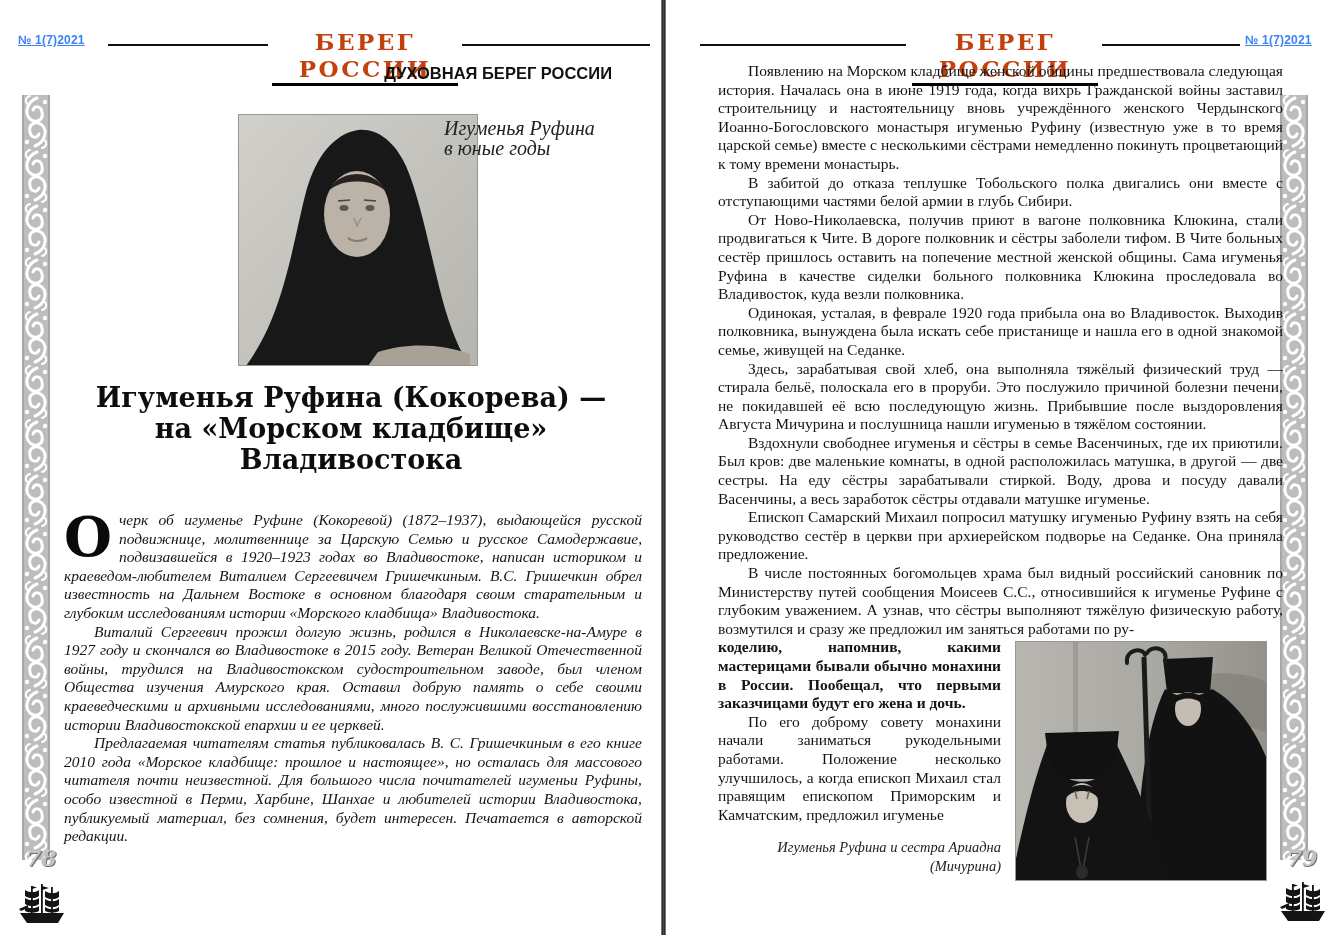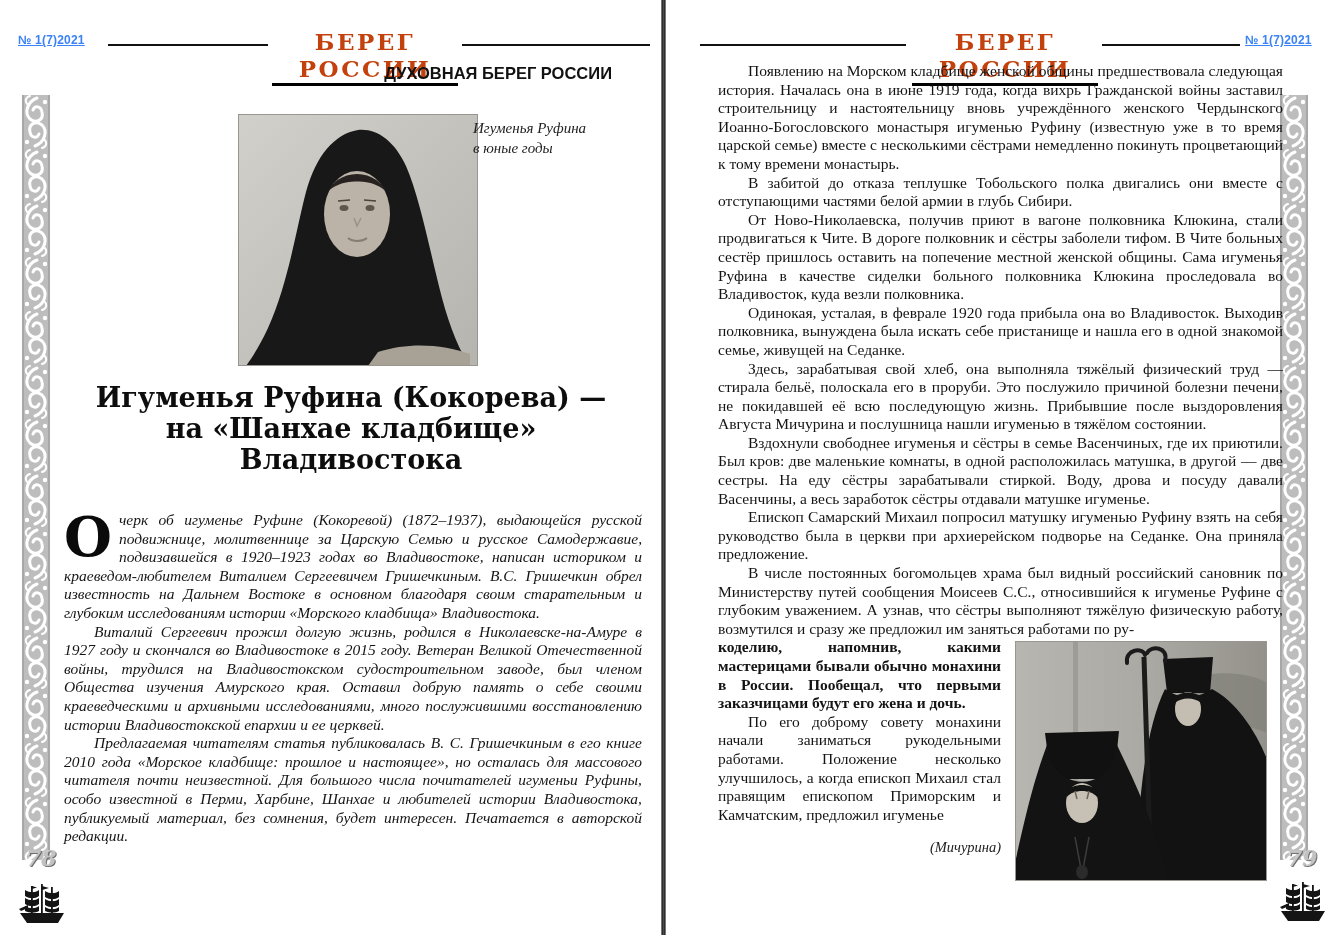--- a/index.html
+++ b/index.html
@@ -23,22 +23,22 @@
     font-size:23px;letter-spacing:2.5px;color:#c2410c;border-bottom:3.5px solid #000;
     padding-bottom:1px;text-align:center;}
 
   
   .ornament{position:absolute;top:95px;width:28px;height:765px;}
 
   
   .section-heading{position:absolute;left:240px;top:64px;width:372px;text-align:right;
     font-family:"Liberation Sans",sans-serif;font-weight:bold;font-size:16.5px;color:#111;}
   .photo1{position:absolute;left:238px;top:114px;width:240px;height:252px;}
-  .photo-caption-left{position:absolute;left:473px;top:118px;width:160px;
-    font-style:italic;font-size:15px;line-height:20px;color:#222;}
+  .photo-caption-left{position:absolute;left:444px;top:118px;width:160px;
+    font-style:italic;font-size:20px;line-height:20px;color:#222;}
   .article-title{position:absolute;left:56px;top:382px;width:590px;text-align:center;
     font-family:"DejaVu Serif",serif;font-weight:bold;font-size:27px;line-height:31px;color:#0d0d0d;}
   .intro{position:absolute;left:64px;top:511px;width:578px;
     font-style:italic;font-size:15.5px;line-height:18.6px;text-align:justify;color:#151515;}
   .intro p{margin:0;}
   .intro p.indent{text-indent:30px;}
   .dropcap{float:left;font-family:"DejaVu Serif",serif;font-weight:bold;font-style:normal;
     font-size:55px;line-height:46px;padding:3px 7px 0 0;color:#0a0a0a;}
 
   
@@ -133,21 +133,21 @@
     </svg>
   </div>
 
   <div class="photo-caption-left">
     <div>Игуменья Руфина</div>
     <div>в юные годы</div>
   </div>
 
   <div class="article-title">
     <div>Игуменья Руфина (Кокорева) —</div>
-    <div>на «Шанхае кладбище»</div>
+    <div>на «Морском кладбище»</div>
     <div>Владивостока</div>
   </div>
 
   <div class="intro">
     <p><span class="dropcap">О</span><span>черк об игуменье Руфине (Кокоревой) (1872–1937), выдающейся русской подвижнице, молитвеннице за Царскую Семью и русское Самодержавие, подвизавшейся в 1920–1923 годах во Владивостоке, написан историком и краеведом-любителем Виталием Сергеевичем Гришечкиным. В.С. Гришечкин обрел известность на Дальнем Востоке в основном благодаря своим старательным и глубоким исследованиям истории «Морского кладбища» Владивостока.</span></p>
     <p class="indent">Виталий Сергеевич прожил долгую жизнь, родился в Николаевске-на-Амуре в 1927 году и скончался во Владивостоке в 2015 году. Ветеран Великой Отечественной войны, трудился на Владивостокском судостроительном заводе, был членом Общества изучения Амурского края. Оставил добрую память о себе своими краеведческими и архивными исследованиями, много послужившими восстановлению истории Владивостокской епархии и ее церквей.</p>
     <p class="indent">Предлагаемая читателям статья публиковалась В. С. Гришечкиным в его книге 2010 года «Морское кладбище: прошлое и настоящее», но осталась для массового читателя почти неизвестной. Для большого числа почитателей игуменьи Руфины, особо известной в Перми, Харбине, Шанхае и любителей истории Владивостока, публикуемый материал, без сомнения, будет интересен. Печатается в авторской редакции.</p>
   </div>
 
   <div class="page-number" style="left:26px;top:845px;">78</div>
@@ -173,21 +173,21 @@
       </svg>
   </div>
 
   <div class="body-text">
     <p>Появлению на Морском кладбище женской общины предшествовала следующая история. Началась она в июне 1919 года, когда вихрь Гражданской войны заставил строительницу и настоятельницу вновь учреждённого женского Чердынского Иоанно-Богословского монастыря игуменью Руфину (известную уже в то время царской семье) вместе с несколькими сёстрами немедленно покинуть процветающий к тому времени монастырь.</p>
     <p>В забитой до отказа теплушке Тобольского полка двигались они вместе с отступающими частями белой армии в глубь Сибири.</p>
     <p>От Ново-Николаевска, получив приют в вагоне полковника Клюкина, стали продвигаться к Чите. В дороге полковник и сёстры заболели тифом. В Чите больных сестёр пришлось оставить на попечение местной женской общины. Сама игуменья Руфина в качестве сиделки больного полковника Клюкина проследовала во Владивосток, куда везли полковника.</p>
     <p>Одинокая, усталая, в феврале 1920 года прибыла она во Владивосток. Выходив полковника, вынуждена была искать себе пристанище и нашла его в одной знакомой семье, живущей на Седанке.</p>
     <p>Здесь, зарабатывая свой хлеб, она выполняла тяжёлый физический труд — стирала бельё, полоскала его в проруби. Это послужило причиной болезни печени, не покидавшей её всю последующую жизнь. Прибывшие после выздоровления Августа Мичурина и послушница нашли игуменью в тяжёлом состоянии.</p>
     <p>Вздохнули свободнее игуменья и сёстры в семье Васенчиных, где их приютили. Был кров: две маленькие комнаты, в одной расположилась матушка, в другой — две сестры. На еду сёстры зарабатывали стиркой. Воду, дрова и посуду давали Васенчины, а весь заработок сёстры отдавали матушке игуменье.</p>
-    <p>Епископ Самарский Михаил попросил матушку игуменью Руфину взять на себя руководство была в церкви при архиерейском подворье на Седанке. Она приняла предложение.</p>
+    <p>Епископ Самарский Михаил попросил матушку игуменью Руфину взять на себя руководство сестёр в церкви при архиерейском подворье на Седанке. Она приняла предложение.</p>
     <p>В числе постоянных богомольцев храма был видный российский сановник по Министерству путей сообщения Моисеев С.С., относившийся к игуменье Руфине с глубоким уважением. А узнав, что сёстры выполняют тяжёлую физическую работу, возмутился и сразу же предложил им заняться работами по ру-</p>
 
     <div class="photo2">
       <svg width="252" height="240" viewBox="0 0 252 240">
         <rect width="252" height="240" fill="url(#pbg2)"></rect>
         <rect x="58" y="0" width="5" height="240" fill="#9e9c96"></rect>
         <path d="M178,38 C200,28 238,32 252,42 L252,92 C228,80 198,86 178,74 Z" fill="#83817a" opacity="0.75"></path>
         <path d="M160,120 C190,112 230,114 252,122 L252,160 C226,150 190,152 160,146 Z" fill="#8c8a83" opacity="0.6"></path>
 
         <path d="M148,18 L198,16 L195,52 L152,52 Z" fill="#131313"></path>
@@ -206,20 +206,21 @@
         <path d="M60,196 L66,228 M74,196 L68,228" stroke="#3c3c3c" stroke-width="1.5"></path>
         <ellipse cx="67" cy="231" rx="6" ry="7" fill="#2b2b2b"></ellipse>
         <rect x="0.5" y="0.5" width="251" height="239" fill="none" stroke="#98968f" stroke-width="1"></rect>
       </svg>
     </div>
 
     <p class="no-indent">коделию, напомнив, какими мастерицами бывали обычно монахини в России. Пообещал, что первыми заказчицами будут его жена и дочь.</p>
     <p>По его доброму совету монахини начали заниматься рукодельными работами. Положение несколько улучшилось, а когда епископ Михаил стал правящим епископом Приморским и Камчатским, предложил игуменье</p>
 
     <div class="photo-caption-right">
+      <div>Игуменья Руфина и сестра Ариадна</div>
       <div>(Мичурина)</div>
     </div>
   </div>
 
   <div class="page-number" style="left:620px;top:845px;">79</div>
   <div class="ship" style="left:612px;top:880px;">
     <svg width="48" height="44" viewBox="0 0 48 44">
         <use href="#ship-glyph"></use>
       </svg>
   </div>

